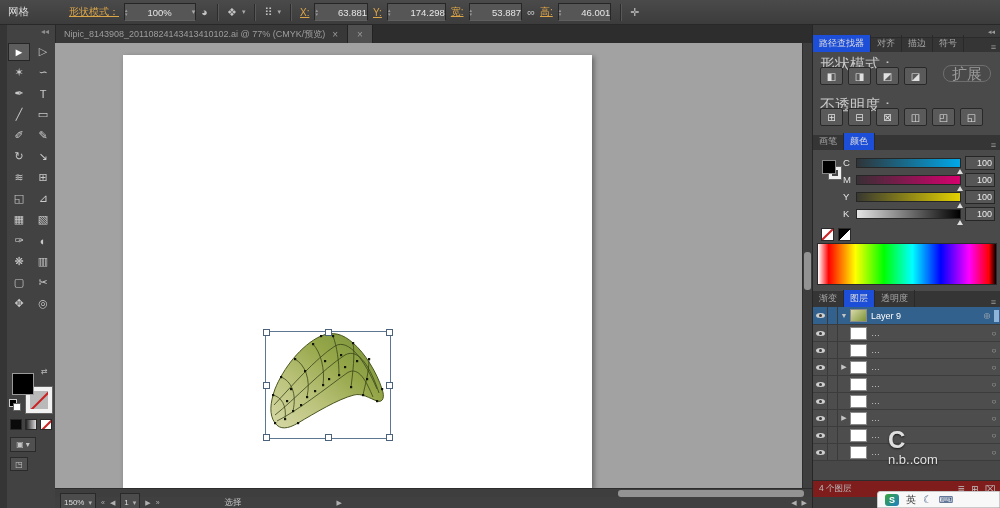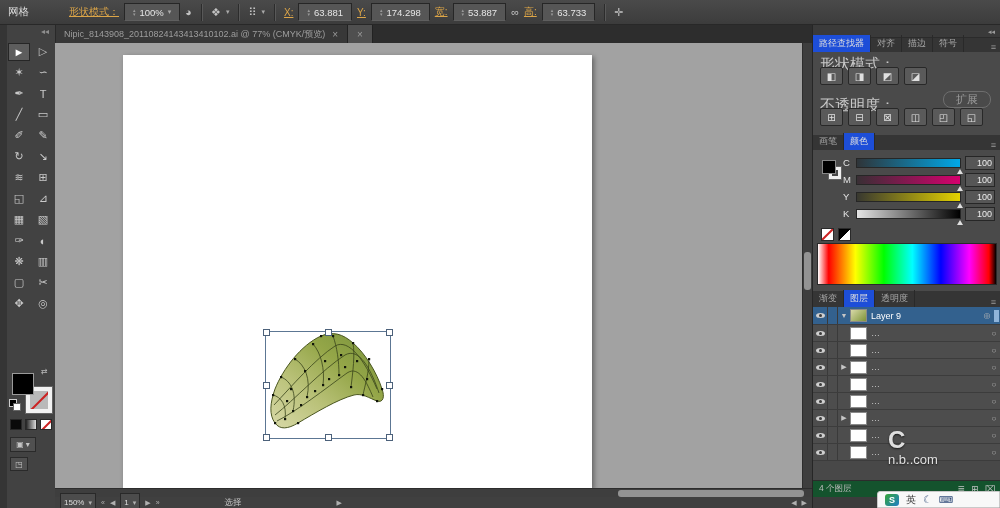--- a/index.html
+++ b/index.html
@@ -6,21 +6,21 @@
   #stage{position:relative;width:1000px;height:508px;overflow:hidden;background:#4a4a4a;
          font-family:"Liberation Sans","DejaVu Sans",sans-serif;color:#cccccc;font-size:10px;
          -webkit-user-select:none;user-select:none;}
   
   .control-bar{position:absolute;left:0;top:0;width:1000px;height:25px;box-sizing:border-box;
     background:linear-gradient(#4a4a4a,#3c3c3c);border-bottom:1px solid #282828;
     display:flex;align-items:center;padding-left:8px;gap:5px;white-space:nowrap;}
   .cb-label{color:#dddddd;font-size:10.5px;}
   .cb-link{color:#dca548;text-decoration:underline;font-size:10px;}
   .cb-box{display:inline-flex;align-items:center;background:#565656;border:1px solid #262626;
-    border-bottom-color:#5f5f5f;height:16px;padding:0 8px;color:#e6e6e6;gap:4px;font-size:9.5px;}
+    border-bottom-color:#5f5f5f;height:16px;padding:0 0;color:#e6e6e6;gap:20px;font-size:9.5px;}
   .stepper{display:inline-flex;flex-direction:column;font-size:5px;line-height:4.5px;color:#9a9a9a;}
   .cb-drop{color:#aaaaaa;font-size:7px;}
   .cb-icon{color:#c3c3c3;font-size:11px;}
   .vsep{width:1px;height:17px;background:#2c2c2c;box-shadow:1px 0 0 #585858;margin:0 4px;}
   
   .tab-bar{position:absolute;left:55px;top:25px;width:757px;height:18px;background:#2d2d2d;
     display:flex;align-items:stretch;overflow:hidden;}
   .tab{display:flex;align-items:center;gap:7px;padding:0 9px;font-size:9px;border-right:1px solid #222;
     max-width:360px;overflow:hidden;white-space:nowrap;}
   .tab.inactive{background:#383838;color:#9d9d9d;}
@@ -81,21 +81,21 @@
   .rp-tabs.t3{top:266px;height:16px;}
   .rp-tab{padding:2px 6px 2px;border-right:1px solid #292929;white-space:nowrap;}
   .rp-tab.active{background:#1d4ed8;color:#dedede;}
   .rp-menu{margin-left:auto;padding-right:5px;color:#9a9a9a;font-size:9px;}
   .pf-sec{position:absolute;left:0;top:27px;width:188px;height:83px;}
   .pf-label{position:absolute;left:7px;color:#c8c8c8;font-size:15px;}
   .pf-row{position:absolute;left:7px;display:flex;gap:5px;}
   .pf-btn{width:21px;height:16px;background:#5a5a5a;border:1px solid #282828;border-radius:2px;color:#e0e0e0;
     font-size:10px;display:flex;align-items:center;justify-content:center;}
   .expand-btn{position:absolute;right:10px;top:13px;width:46px;height:15px;border:1px solid #6e6e6e;border-radius:8px;
-    color:#9a9a9a;font-size:11px;text-align:center;line-height:15px;margin-top:26px;}
+    color:#9a9a9a;font-size:15px;text-align:center;line-height:15px;}
   .color-sec{position:absolute;left:0;top:125px;width:188px;height:75px;}
   .cp-fill{position:absolute;left:9px;top:10px;width:12px;height:12px;background:#000;border:1px solid #888;z-index:2;}
   .cp-stroke{position:absolute;left:16px;top:17px;width:6px;height:6px;background:#4a4a4a;border:3px solid #f0f0f0;
     box-shadow:0 0 0 1px #666;z-index:1;}
   .ch-row{position:absolute;left:30px;width:152px;height:13px;display:flex;align-items:center;gap:4px;}
   .ch-label{width:9px;color:#e2e2e2;font-size:9.5px;}
   .ch-slider{flex:1;height:8px;border:1px solid #262626;position:relative;}
   .ch-row.c .ch-slider{background:linear-gradient(to right,#2f3438,#00a8e8);}
   .ch-row.m .ch-slider{background:linear-gradient(to right,#382f34,#d6006e);}
   .ch-row.y .ch-slider{background:linear-gradient(to right,#383830,#e3d200);}
@@ -119,21 +119,21 @@
   .eye{width:9px;height:9px;position:relative;display:inline-block;}
   .eye::before{content:"";position:absolute;left:0;top:2px;width:9px;height:5px;border-radius:50%;background:#cfcfcf;}
   .eye::after{content:"";position:absolute;left:3px;top:3px;width:3px;height:3px;border-radius:50%;background:#3c3c3c;}
   .tri{width:12px;text-align:center;color:#c5c5c5;font-size:7px;}
   .thumb{width:15px;height:11px;background:#ffffff;border:1px solid #8a8a8a;margin-right:4px;flex:none;}
   .thumb.leaf{background:linear-gradient(135deg,#d8d9a8,#7d9438);}
   .lname{flex:1;color:#c9c9c9;font-size:9px;overflow:hidden;white-space:nowrap;}
   .lr.hdr .lname{color:#ffffff;}
   .target{width:14px;text-align:center;color:#b5b5b5;font-size:8px;}
   .chip{width:5px;height:12px;background:#8fb4da;margin-right:2px;}
-  .layers-footer{position:absolute;left:0;top:455px;width:188px;height:17px;background:#14532d;border-top:1px solid #2c2c2c;
+  .layers-footer{position:absolute;left:0;top:455px;width:188px;height:17px;background:#7f1d1d;border-top:1px solid #2c2c2c;
     display:flex;align-items:center;font-size:8.5px;color:#bdbdbd;padding:0 6px;box-sizing:border-box;gap:6px;}
   .lf-icons{margin-left:auto;display:flex;gap:6px;color:#c5c5c5;font-size:9px;}
   .rp-bottom{position:absolute;left:0;top:472px;width:188px;height:11px;background:#3c3c3c;}
   
   .watermark{position:absolute;left:888px;top:428px;z-index:5;color:rgba(255,255,255,.85);
     text-shadow:0 1px 2px rgba(0,0,0,.7);pointer-events:none;}
   .wm-big{font-size:24px;font-weight:bold;line-height:24px;}
   .wm-small{font-size:13px;line-height:15px;}
   .ime{position:absolute;left:877px;top:491px;width:123px;height:17px;z-index:6;background:#f8f8f8;
     border:1px solid #c9c9c9;border-radius:3px 0 0 0;display:flex;align-items:center;gap:7px;
@@ -192,21 +192,21 @@
         </span>
       <span>53.887</span>
     </span>
     <span class="cb-icon">∞</span>
     <span class="cb-link">高:</span>
     <span class="cb-box">
       <span class="stepper">
           <span>▴</span>
           <span>▾</span>
         </span>
-      <span>63.733</span>
+      <span>46.001</span>
     </span>
     <span class="vsep"></span>
     <span class="cb-icon">✛</span>
   </div>
 
   <div class="tab-bar">
     <div class="tab inactive">
       <span>Nipic_8143908_20110824143413410102.ai @ 77% (CMYK/预览)</span>
       <span class="tab-close">×</span>
     </div>

